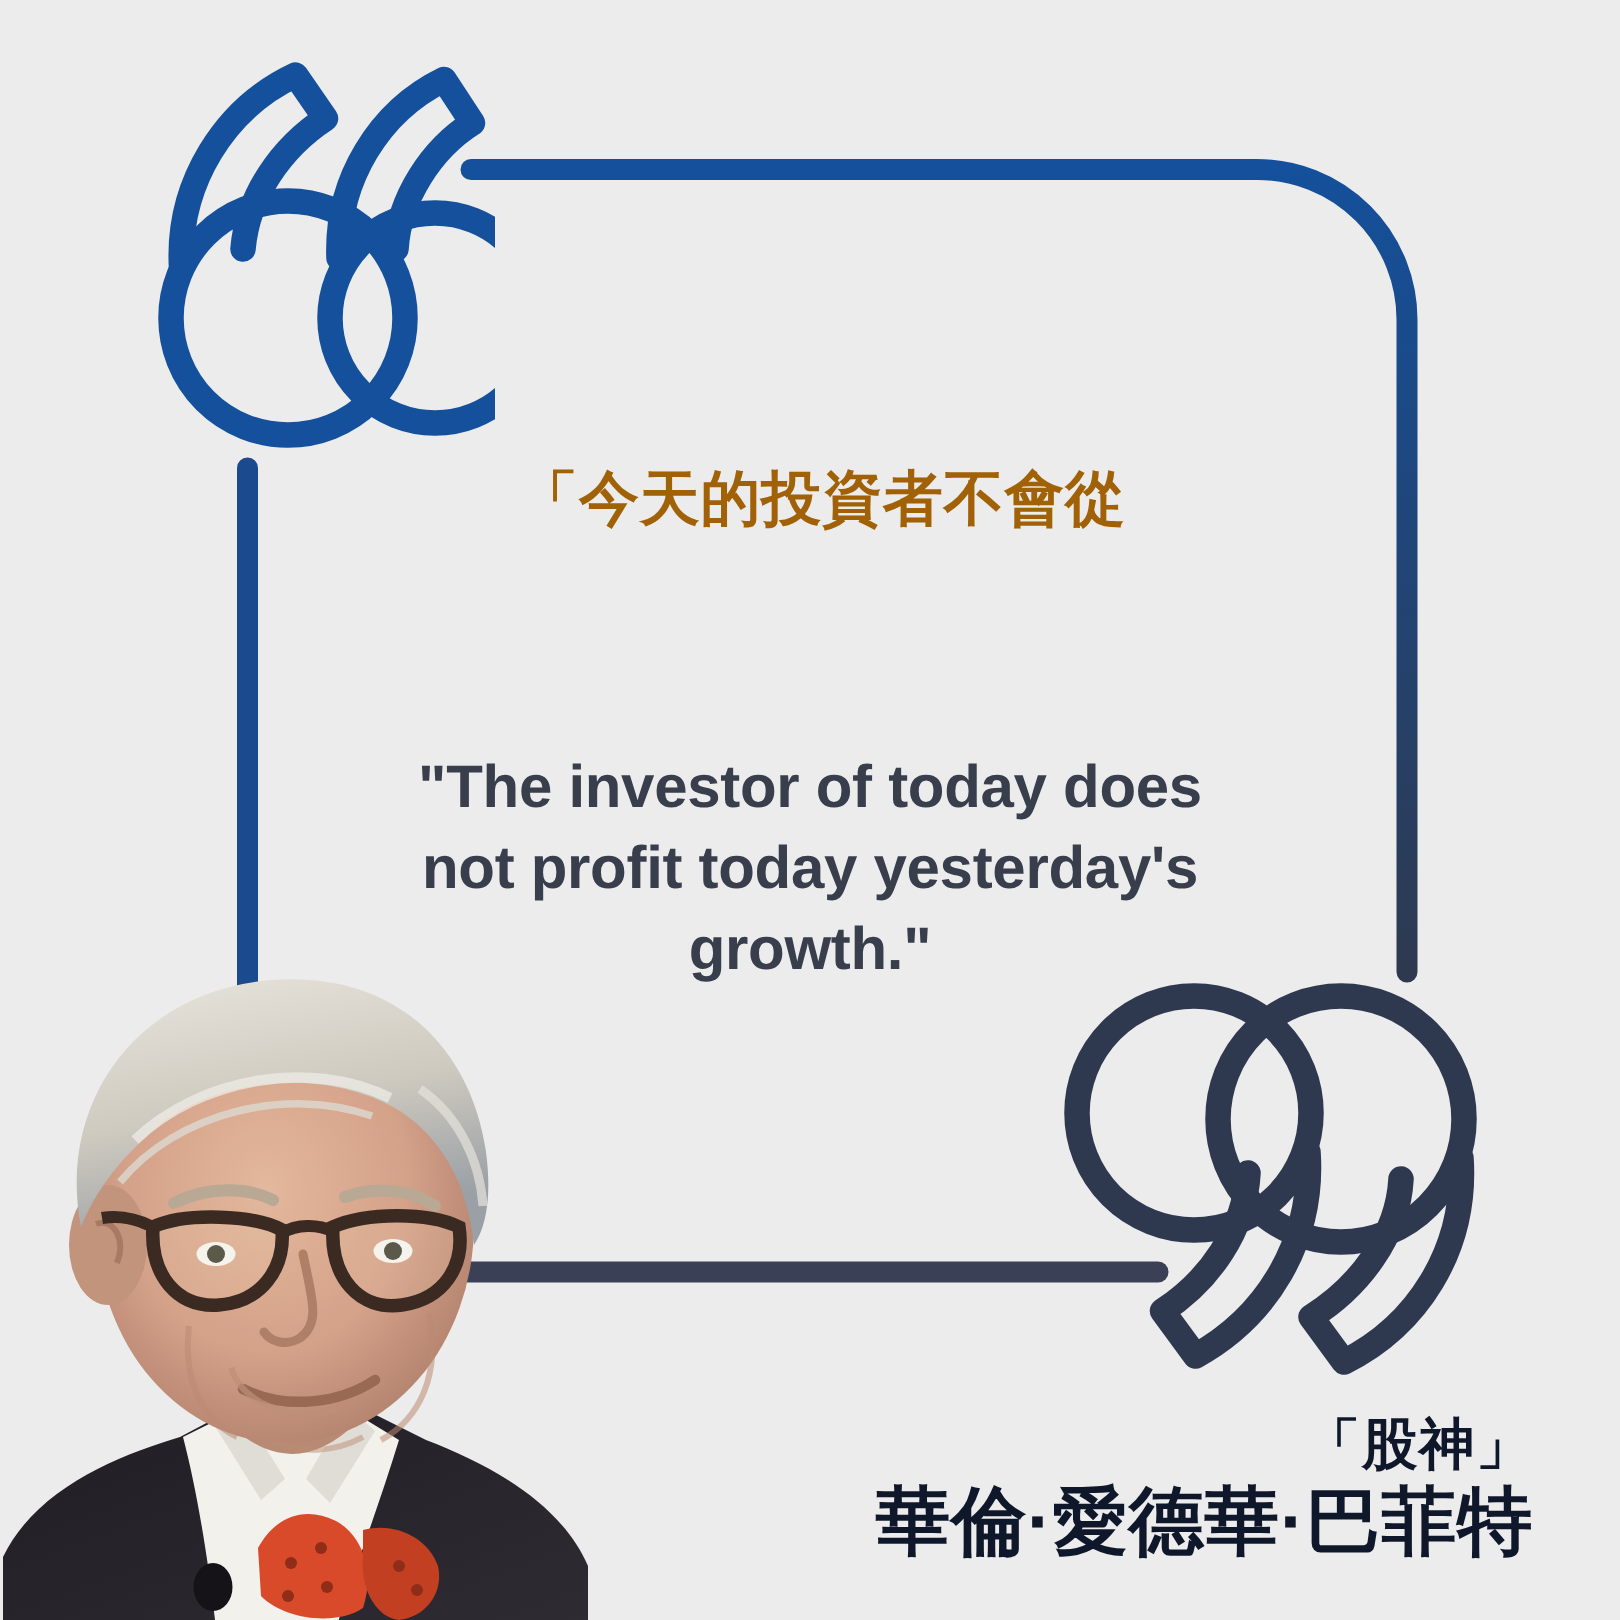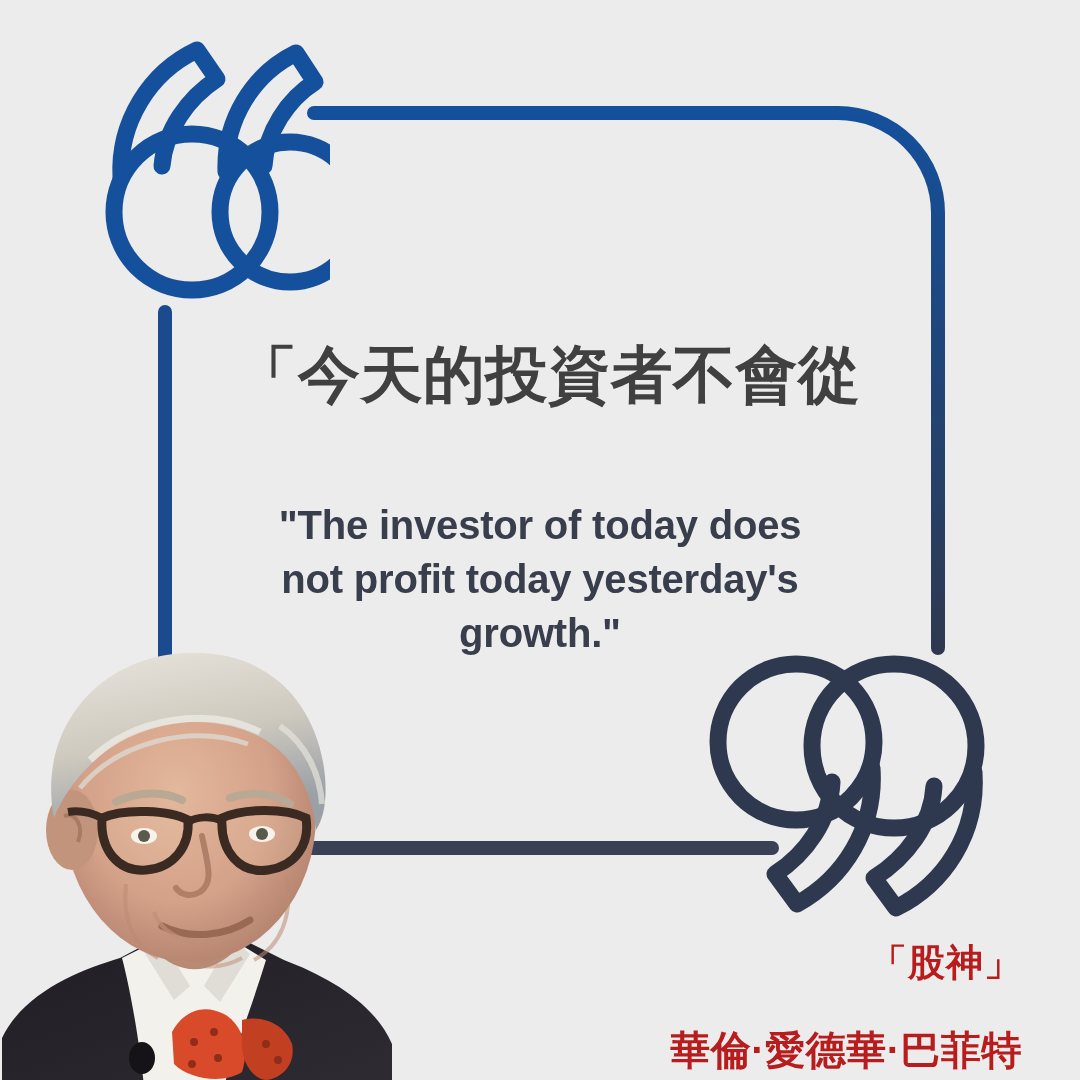--- a/index.html
+++ b/index.html
@@ -46,26 +46,25 @@
     height: 276px;
   }
 
   
   .quote-cn {
     position: absolute;
     left: 228px;
     top: 296px;
     width: 640px;
     text-align: center;
-    color: #404040;
-    font-size: 62px;
+    color: #a16207;
+    font-size: 40px;
     line-height: 74px;
     font-weight: 700;
     letter-spacing: 0.5px;
-    margin-top: 42px;
   }
   .quote-cn .ln { display: block; white-space: nowrap; }
 
   .quote-en {
     position: absolute;
     left: 230px;
     top: 498px;
     width: 620px;
     text-align: center;
     color: #383e4c;
@@ -74,35 +73,34 @@
     font-weight: 700;
     letter-spacing: -0.2px;
   }
   .quote-en .ln { display: block; }
 
   .attrib {
     position: absolute;
     right: 58px;
     top: 938px;
     text-align: right;
-    color: #b91c1c;
+    color: #0f172a;
     font-weight: 700;
   }
   .attrib .nickname {
     display: block;
     font-size: 37px;
     line-height: 50px;
     letter-spacing: 1px;
   }
   .attrib .fullname {
     display: block;
-    font-size: 40px;
+    font-size: 50px;
     line-height: 52px;
     letter-spacing: 0.5px;
-    margin-top: 36px;
   }
 
   
   .portrait {
     position: absolute;
     left: -6px;
     top: 640px;
     width: 400px;
     height: 446px;
   }

